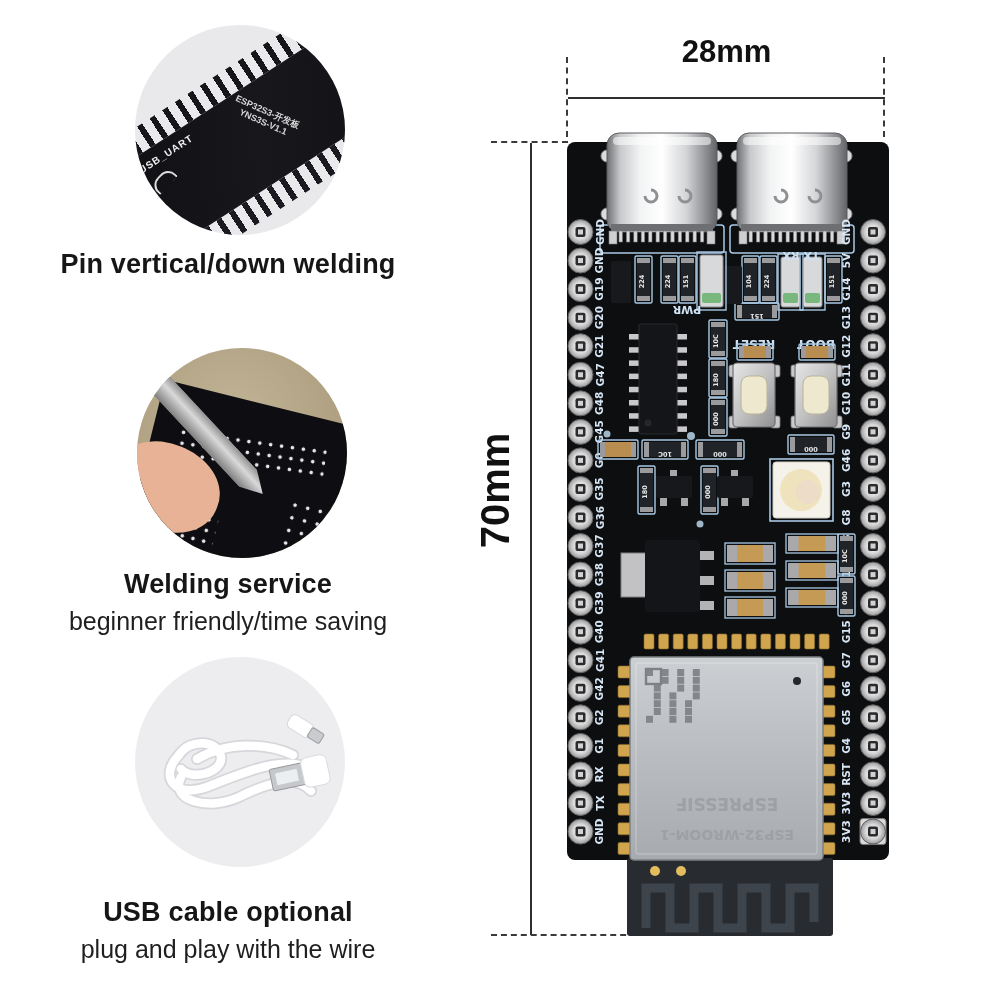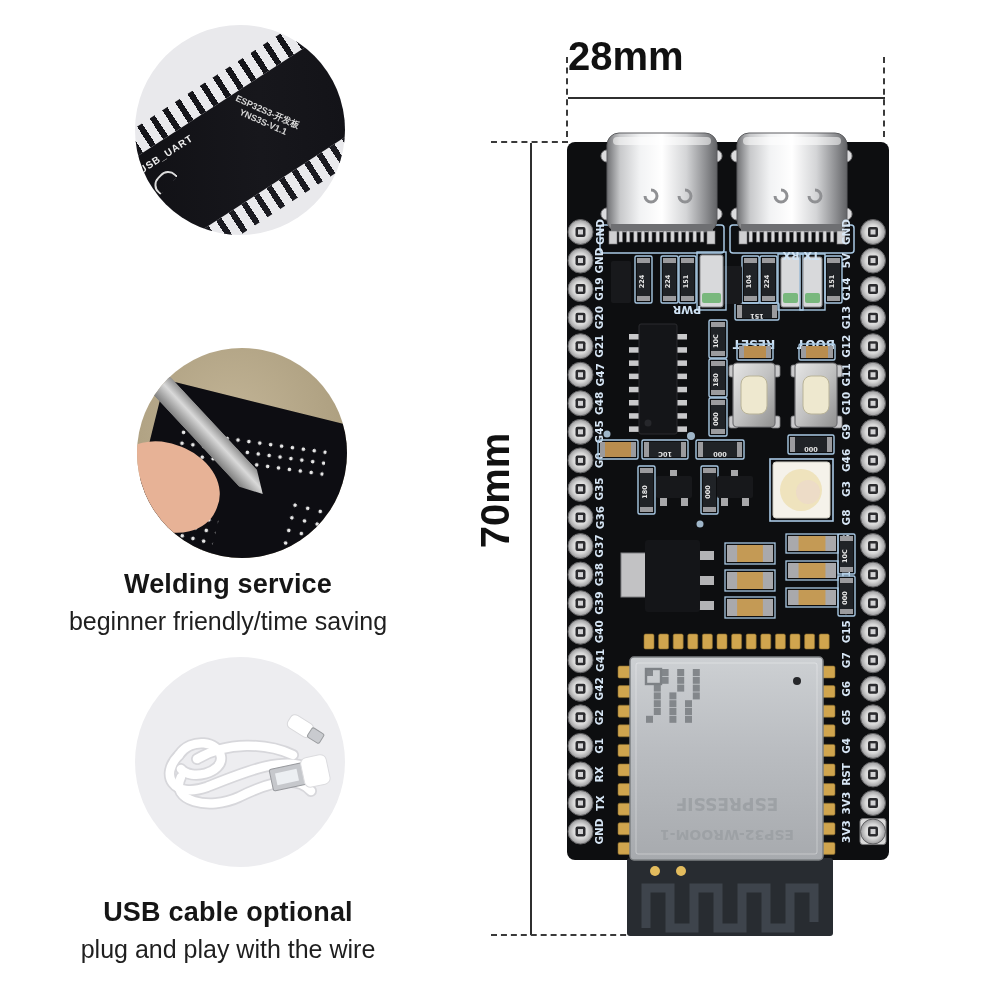--- a/index.html
+++ b/index.html
@@ -36,22 +36,22 @@
   .d1{left:26px;top:34px;width:150px;height:34px;transform:rotate(-6deg);}
   .d2{left:16px;top:120px;width:70px;height:46px;}
   .d3{left:150px;top:84px;width:56px;height:60px;background-size:13px 13px;}
   .finger{position:absolute;left:-26px;bottom:28px;width:110px;height:86px;background:#e7b296;
           border-radius:48%;transform:rotate(24deg);}
   .iron{position:absolute;left:18px;top:18px;width:158px;height:25px;transform-origin:0 50%;transform:rotate(47deg);
         background:linear-gradient(180deg,#8f8f8f,#d9d9d9 40%,#7e7e7e);border-radius:13px;
         clip-path:polygon(0 0,86% 0,100% 50%,86% 100%,0 100%);}
 
   
-  .dim-label-w{position:absolute;left:568px;top:34px;width:317px;
-               font-size:40px;font-weight:700;color:#111;}
+  .dim-label-w{position:absolute;left:568px;top:34px;width:317px;text-align:center;
+               font-size:31px;font-weight:700;color:#111;}
   .dim-label-h{position:absolute;left:430px;top:468px;width:130px;text-align:center;
                font-size:40px;font-weight:700;color:#111;transform:rotate(-90deg);}
   .dim-line-h{position:absolute;left:568px;top:97px;width:317px;height:0;border-top:2px solid #2f2f2f;}
   .dim-line-v{position:absolute;left:530px;top:143px;height:792px;width:0;border-left:2px solid #2f2f2f;}
   .dash-v{position:absolute;width:0;border-left:2px dashed #3a3a3a;top:57px;height:80px;}
   .dash-v.l{left:566px;} .dash-v.r{left:883px;}
   .dash-h{position:absolute;height:0;border-top:2px dashed #3a3a3a;}
   .dash-h.t{left:491px;top:141px;width:77px;}
   .dash-h.b{left:491px;top:934px;width:155px;}
 
@@ -106,20 +106,21 @@
         <rect x="168" y="105" width="26" height="30" rx="6" fill="#ffffff" stroke="#dcdcdf" stroke-width="1"></rect>
       </g>
       <g transform="rotate(32 166 70)">
         <rect x="152" y="62" width="26" height="15" rx="5" fill="#ffffff" stroke="#d8d8db" stroke-width="1"></rect>
         <rect x="176" y="64" width="14" height="11" rx="2" fill="#c9cbcf" stroke="#9a9c9f" stroke-width="1"></rect>
       </g>
     </svg>
   </div>
 
   <div class="feature-text ft1">
+    <h3>Pin vertical/down welding</h3>
   </div>
   <div class="feature-text ft3">
     <h3>USB cable optional</h3>
     <p>plug and play with the wire</p>
   </div>
   <div class="feature-text ft2">
     <h3>Welding service</h3>
     <p>beginner friendly/time saving</p>
   </div>
 

